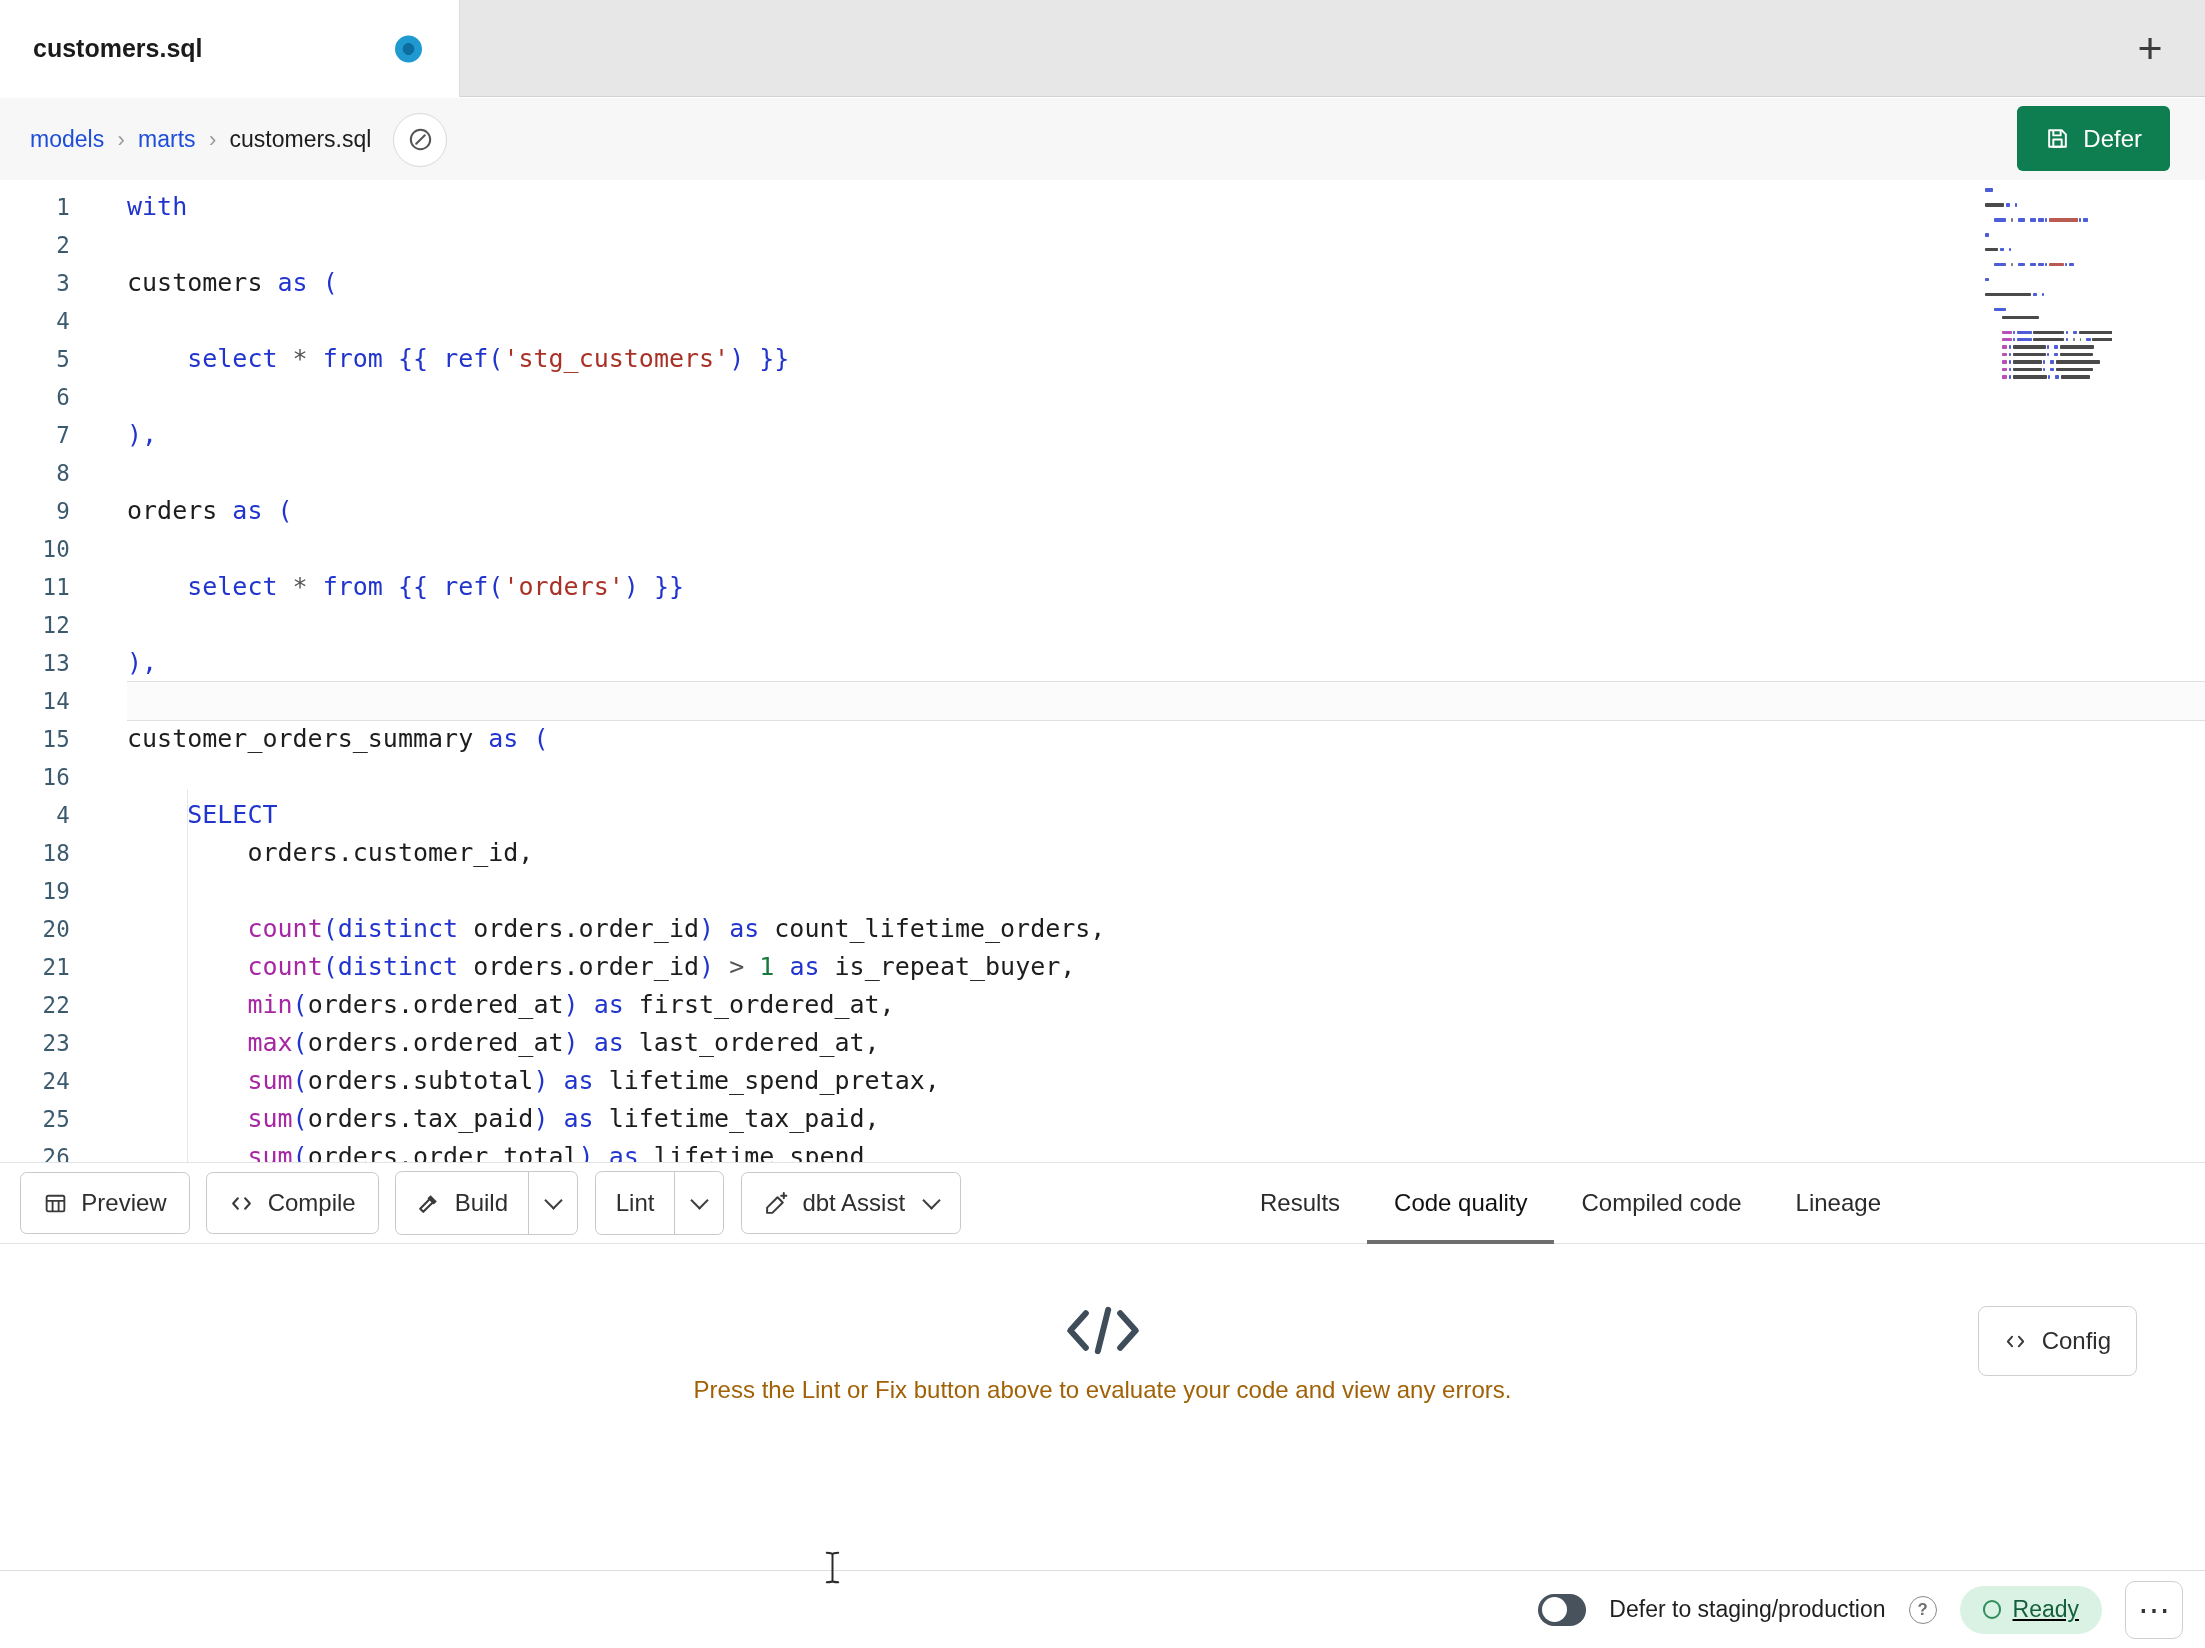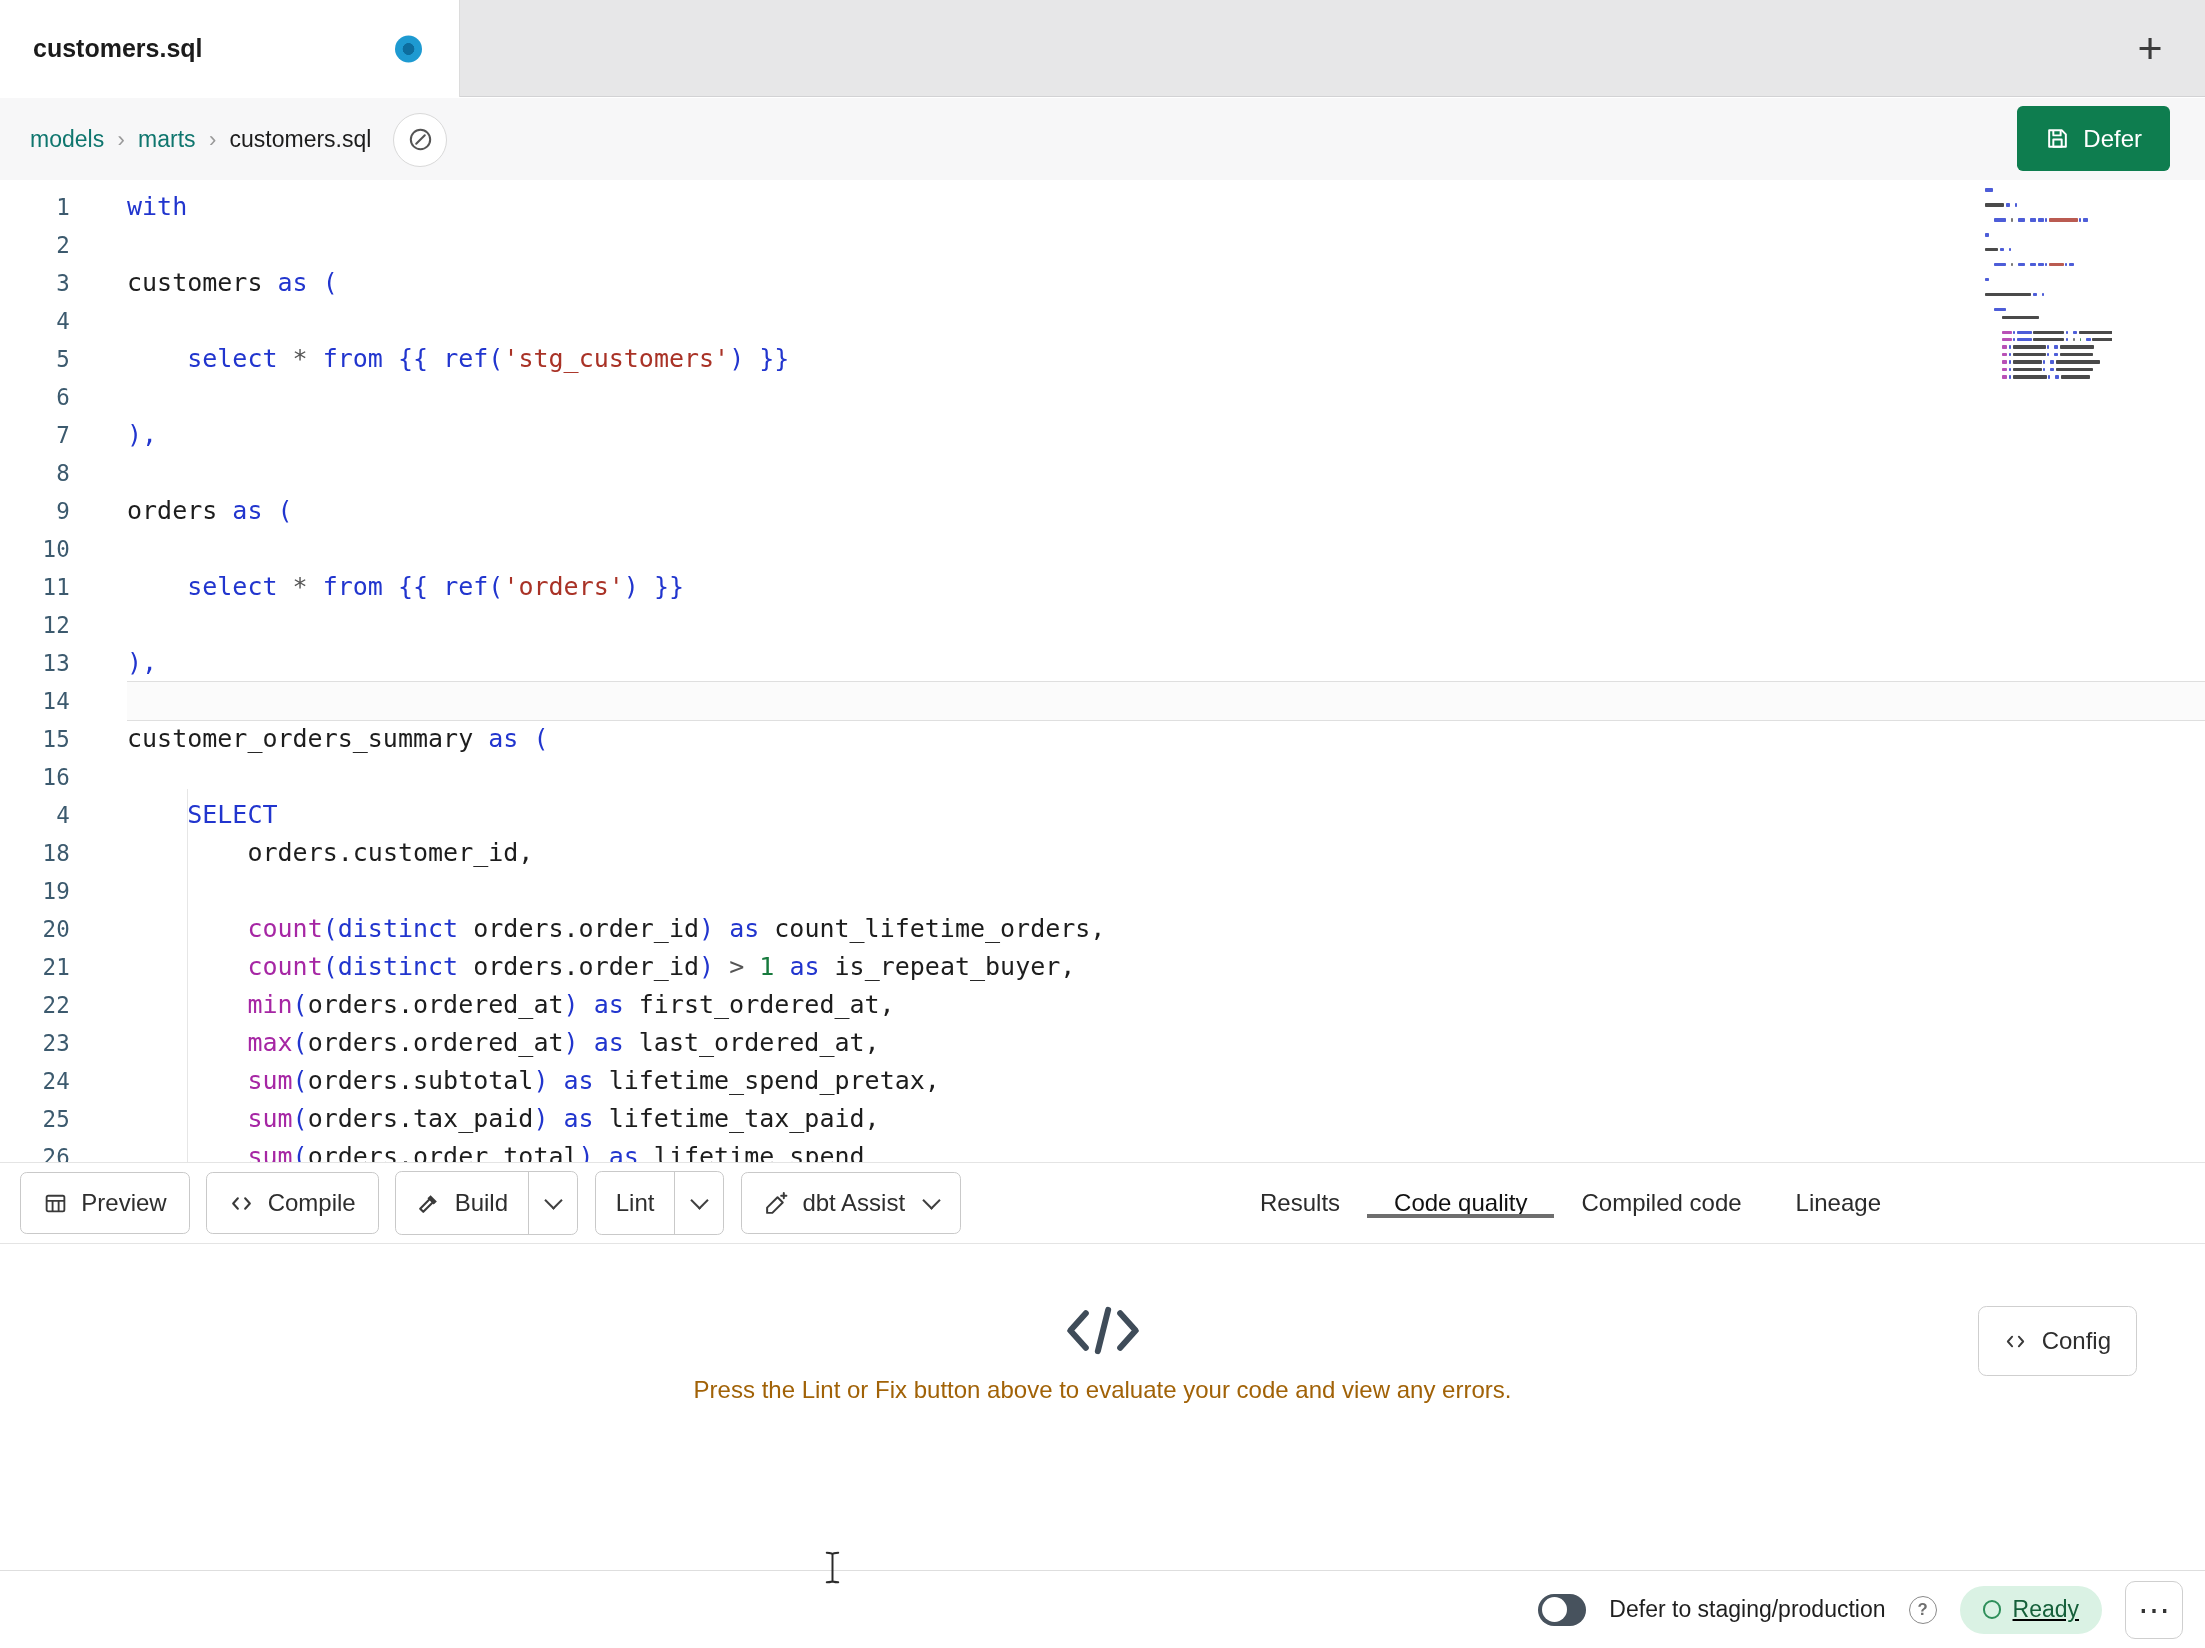--- a/index.html
+++ b/index.html
@@ -10,21 +10,21 @@
   }
   
   .tab-bar{position:absolute;top:0;left:0;right:0;height:97px;background:#e7e7e8;border-bottom:0.8px solid #d2d2d4;box-sizing:border-box;}
   .file-tab{position:absolute;left:0;top:0;width:460px;height:97px;background:#fff;border-right:0.8px solid #dcdcdc;display:flex;align-items:center;padding:0 33px;box-sizing:border-box;}
   .tab-title{font-weight:700;font-size:25px;color:#1b1b1b;}
   .tab-dot{position:absolute;right:37px;top:50%;transform:translateY(-50%);width:27px;height:27px;border-radius:50%;
     background:radial-gradient(circle,#0d6d9e 0 30%,var(--dot-blue,#1e9ad1) 32%);}
   .tab-plus{position:absolute;right:25px;top:50%;transform:translateY(-50%);width:60px;height:60px;display:flex;align-items:center;justify-content:center;font-size:43px;font-weight:300;color:#3c3c3c;cursor:pointer;}
   
   .crumb-bar{position:absolute;top:98px;left:0;right:0;height:83px;background:#f7f7f8;display:flex;align-items:center;padding:0 30px;box-sizing:border-box;}
-  .crumb{font-size:23px;color:#0f766e;}
+  .crumb{font-size:23px;color:#1d4ed8;}
   .crumb.current{color:#1c1c1c;}
   .crumb-sep{color:#9a9a9a;margin:0 13.3px;font-size:22px;}
   .format-btn{margin-left:22px;width:52px;height:52px;border-radius:50%;border:0.8px solid #d9d9d9;background:#fff;display:flex;align-items:center;justify-content:center;cursor:pointer;}
   .save-btn{position:absolute;right:35px;top:8.3px;height:65px;display:flex;align-items:center;gap:13.3px;background:var(--save-green,#0e7d4f);color:#fff;border:none;border-radius:5.8px;padding:0 28px;font-size:24px;font-family:inherit;cursor:pointer;}
   
   .editor{position:absolute;top:180px;left:0;right:0;height:982px;background:#fff;font-family:"DejaVu Sans Mono",monospace;overflow:hidden;}
   .gutter{position:absolute;top:8.3px;left:0;width:83px;text-align:right;}
   .ln-num{height:38px;line-height:38px;font-size:22.5px;color:#3c5a6e;padding-right:13.3px;}
   .code{position:absolute;top:8.3px;left:127px;right:0;}
   .code-line{height:38px;line-height:38px;font-size:25px;white-space:pre;color:#1d1d1d;}
@@ -41,21 +41,21 @@
   .mm-seg{display:inline-block;height:3.3px;background:currentColor;vertical-align:top;border-radius:0.8px;margin-right:1.7px;opacity:.8;}
   .mm-sp{background:transparent !important;}
   
   .action-bar{position:absolute;top:1162px;left:0;right:0;height:82px;border-top:0.8px solid #e4e4e4;border-bottom:0.8px solid #e4e4e4;background:#fff;display:flex;align-items:center;gap:16.7px;padding:0 20px;box-sizing:border-box;}
   .btn,.split-btn{height:62px;border:0.8px solid #c9c9c9;border-radius:6.7px;background:#fff;color:#2e2e2e;font-size:24px;font-family:inherit;}
   .btn{display:flex;align-items:center;gap:13.3px;padding:0 22px;cursor:pointer;}
   .split-btn{display:flex;align-items:stretch;padding:0;overflow:hidden;}
   .split-main{display:flex;align-items:center;gap:13.3px;padding:0 20px;cursor:pointer;}
   .split-chev{width:48px;border-left:0.8px solid #c9c9c9;display:flex;align-items:center;justify-content:center;cursor:pointer;}
   .chev{display:inline-block;width:11px;height:11px;border-right:2.5px solid #3f3f3f;border-bottom:2.5px solid #3f3f3f;transform:rotate(45deg);margin-top:-5.8px;}
-  .panel-tabs{position:absolute;right:297px;top:0;height:100%;display:flex;align-items:center;}
+  .panel-tabs{position:absolute;right:297px;top:0;height:100%;display:flex;}
   .panel-tab{position:relative;display:flex;align-items:center;padding:0 27px;font-size:24px;color:#2b2b2b;cursor:pointer;}
   .panel-tab.active{color:#111;}
   .panel-tab.active::after{content:"";position:absolute;left:0;right:0;bottom:-0.8px;height:4.2px;background:var(--tab-underline,#6e6e6e);}
   
   .panel{position:absolute;top:1245px;left:0;right:0;height:325px;background:#fff;}
   .panel-center{position:absolute;left:50%;top:58px;transform:translateX(-50%);text-align:center;width:1251px;}
   .panel-title{margin-top:20px;font-size:28px;font-weight:700;color:#161616;}
   .panel-sub{margin-top:15px;font-size:24px;color:#a16207;}
   .config-btn{position:absolute;right:68px;top:61px;height:70px;display:flex;align-items:center;gap:15px;border:0.8px solid #cfcfcf;border-radius:8.3px;background:#fff;padding:0 25px;font-size:24px;color:#2e2e2e;font-family:inherit;cursor:pointer;}
   

